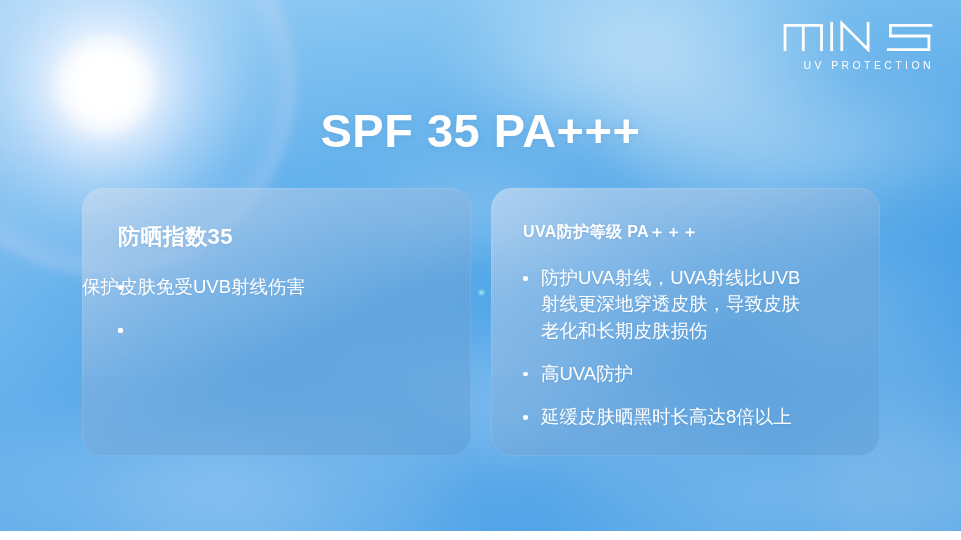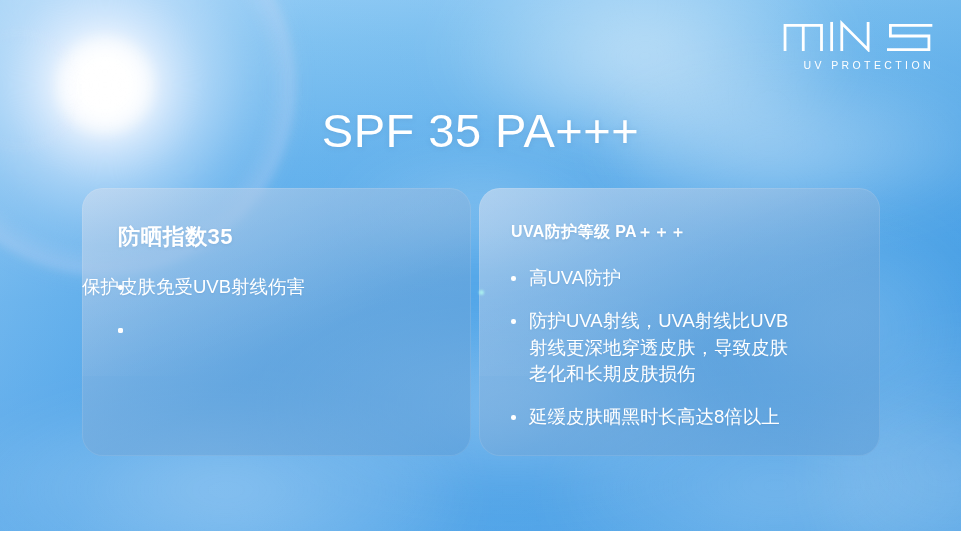--- a/index.html
+++ b/index.html
@@ -122,33 +122,33 @@
     text-align:right;
     padding-right:1px;
     white-space:nowrap;
   }
 
   
   .title{
     position:absolute; left:0; right:0; top:103px;
     text-align:center;
     font-size:47px;
-    font-weight:normal;
+    font-weight:bold;
     letter-spacing:0.5px;
     color:#ffffff;
     text-shadow:0 1px 5px rgba(90,140,190,.30);
     z-index:7;
   }
 
   
   .cards{
     position:absolute; left:82px; top:188px;
     width:798px; height:268px;
     display:flex;
-    gap:8px;
+    gap:20px;
     z-index:6;
   }
   .card{
     position:relative;
     border-radius:21px;
     overflow:hidden;
     background:linear-gradient(150deg,
         rgba(183,208,236,0.62) 0%,
         rgba(150,188,227,0.60) 26%,
         rgba(112,166,216,0.55) 58%,
@@ -265,27 +265,27 @@
       </div>
     </div>
 
     <div class="card card-right">
       <div class="card-sheen"></div>
       <div class="card-inner">
         <div class="card-heading">UVA防护等级 PA＋＋＋</div>
         <ul class="bullets">
           <li class="bullet">
             <span class="bullet-dot"></span>
-            <span class="bullet-text">高UVA防护</span>
-          </li>
-          <li class="bullet">
-            <span class="bullet-dot"></span>
             <span class="bullet-text">防护UVA射线，UVA射线比UVB
 射线更深地穿透皮肤，导致皮肤
 老化和长期皮肤损伤</span>
+          </li>
+          <li class="bullet">
+            <span class="bullet-dot"></span>
+            <span class="bullet-text">高UVA防护</span>
           </li>
           <li class="bullet">
             <span class="bullet-dot"></span>
             <span class="bullet-text">延缓皮肤晒黑时长高达8倍以上</span>
           </li>
         </ul>
       </div>
     </div>
   </div>
 

